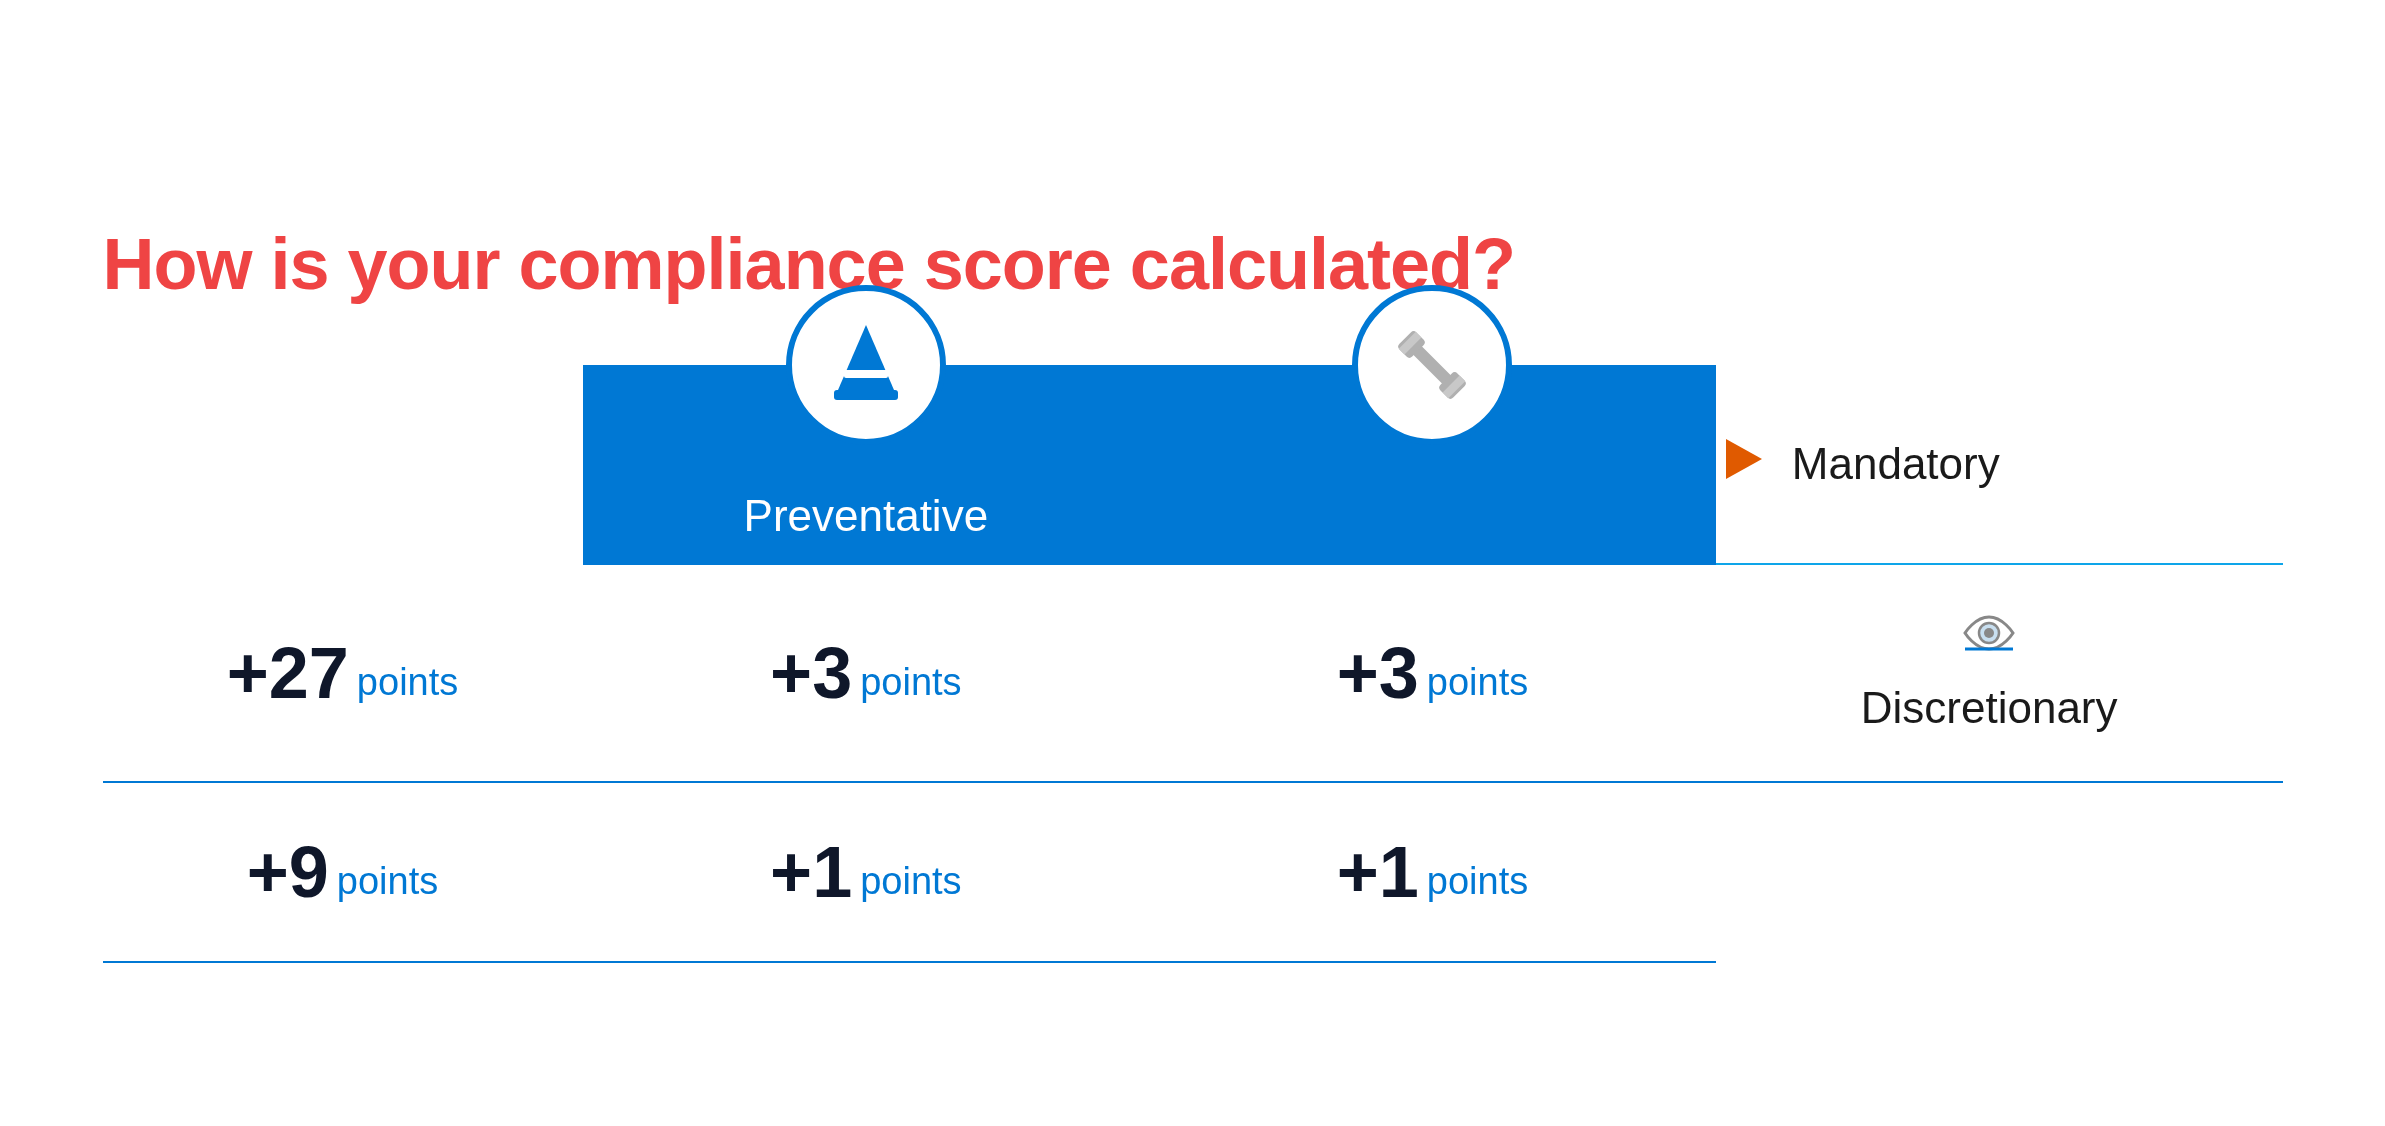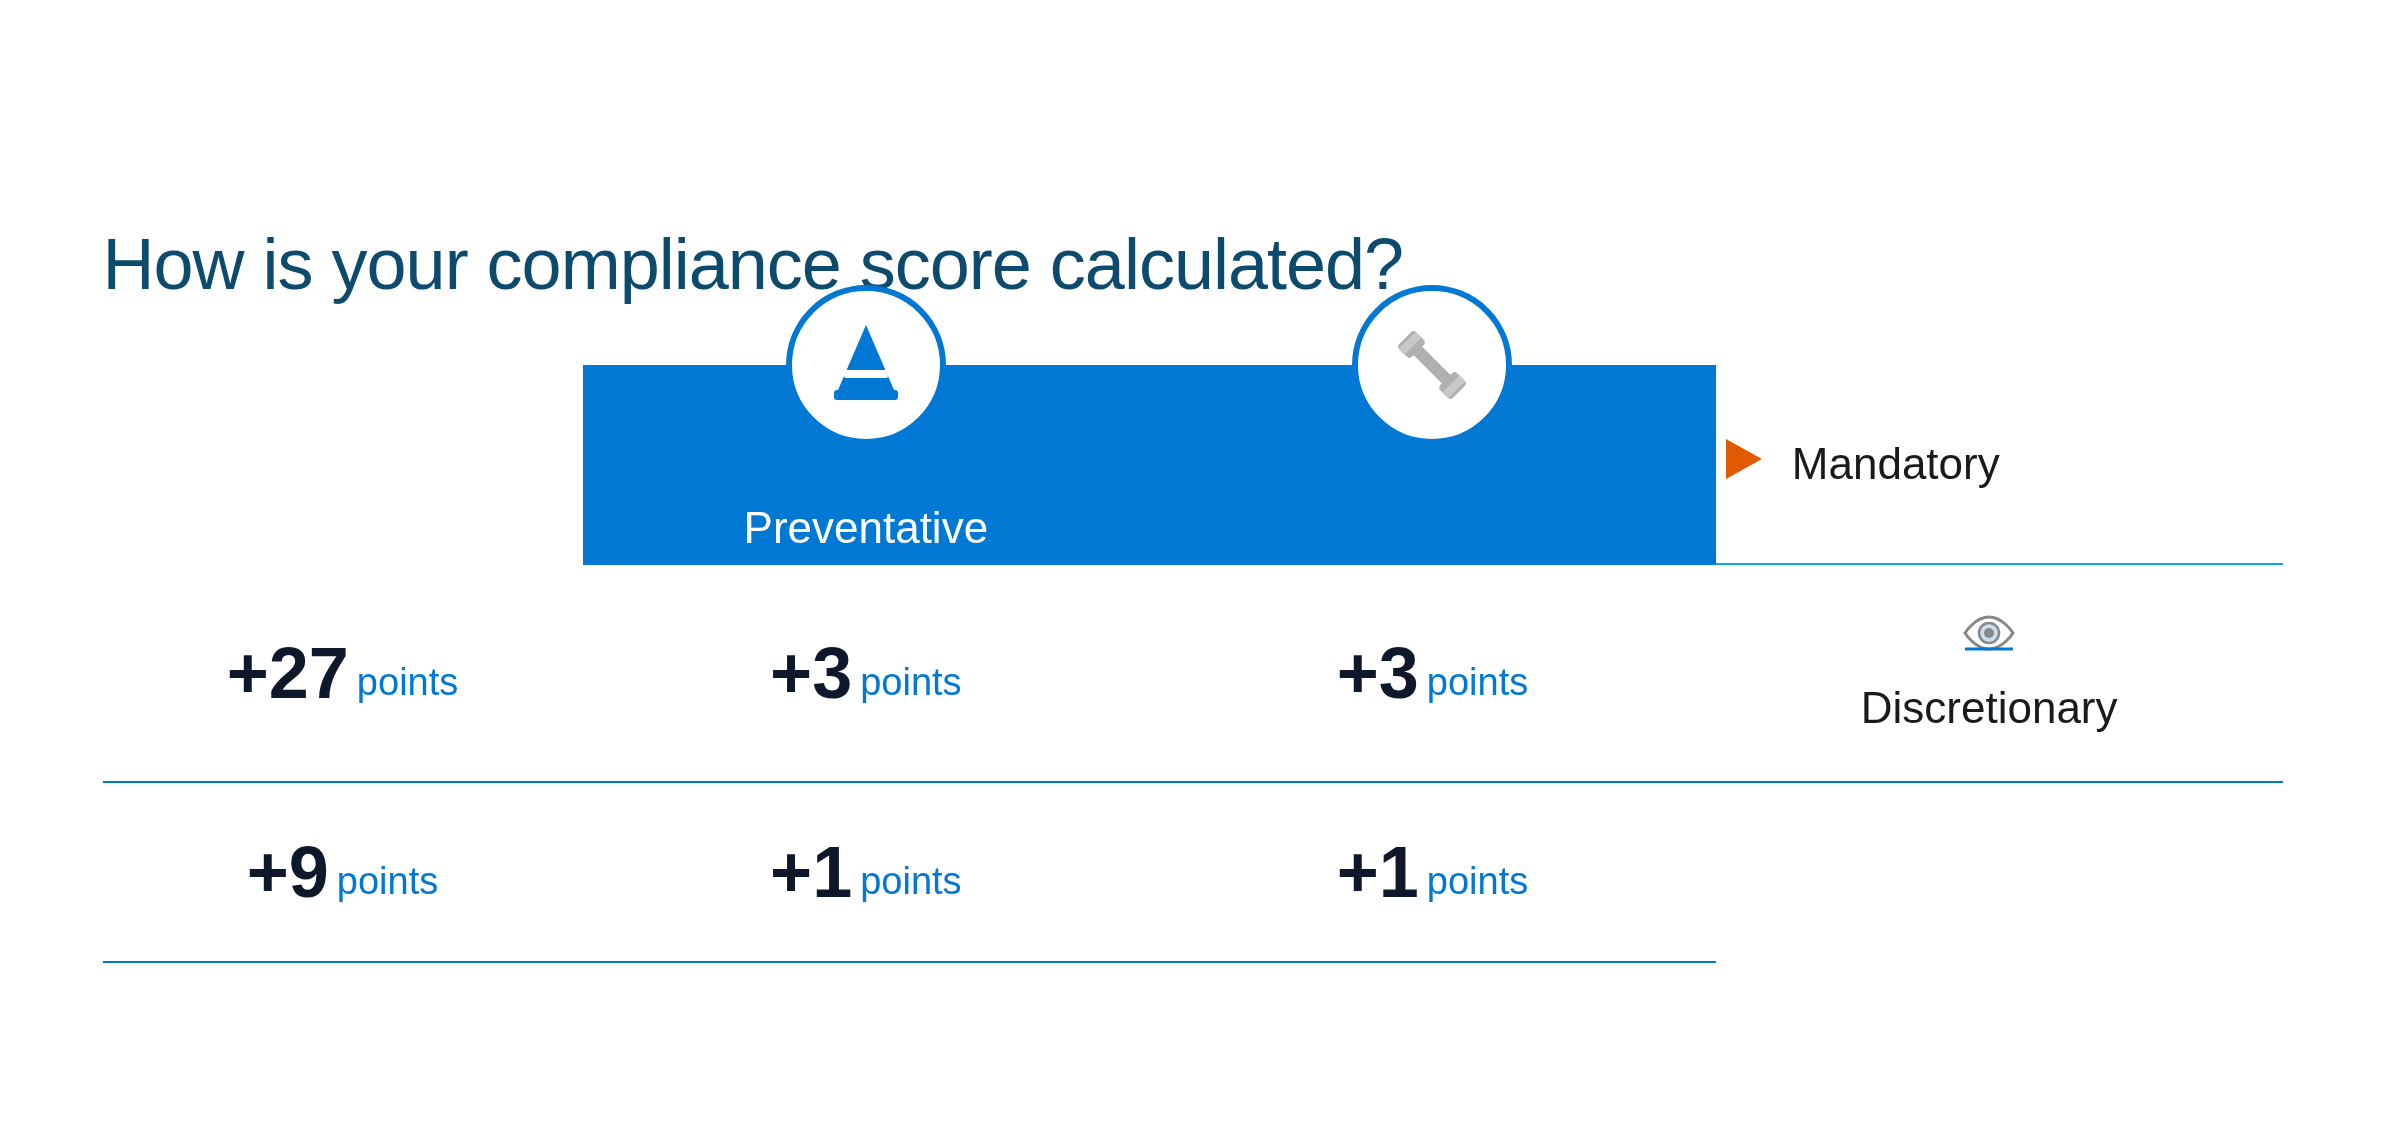--- a/index.html
+++ b/index.html
@@ -16,22 +16,22 @@
     }
 
     .card {
       background: #ffffff;
       width: 2300px;
       padding: 60px 60px 0 60px;
     }
 
     .main-title {
       font-size: 72px;
-      font-weight: 400;
-      color: #0c4a6e;
+      font-weight: 700;
+      color: #ef4444;
       margin-bottom: 60px;
       letter-spacing: -1px;
     }
 
     .columns-wrapper {
       display: grid;
       grid-template-columns: 480px 1fr 1fr 1fr;
       align-items: stretch;
     }
 
@@ -39,21 +39,21 @@
     .header-spacer {
       background: transparent;
     }
 
     .col-header {
       background: #0078d4;
       display: flex;
       flex-direction: column;
       align-items: center;
       justify-content: flex-end;
-      padding-bottom: 12px;
+      padding-bottom: 24px;
       position: relative;
     }
 
     .icon-circle {
       width: 160px;
       height: 160px;
       border-radius: 50%;
       border: 6px solid #0078d4;
       background: #ffffff;
       display: flex;

